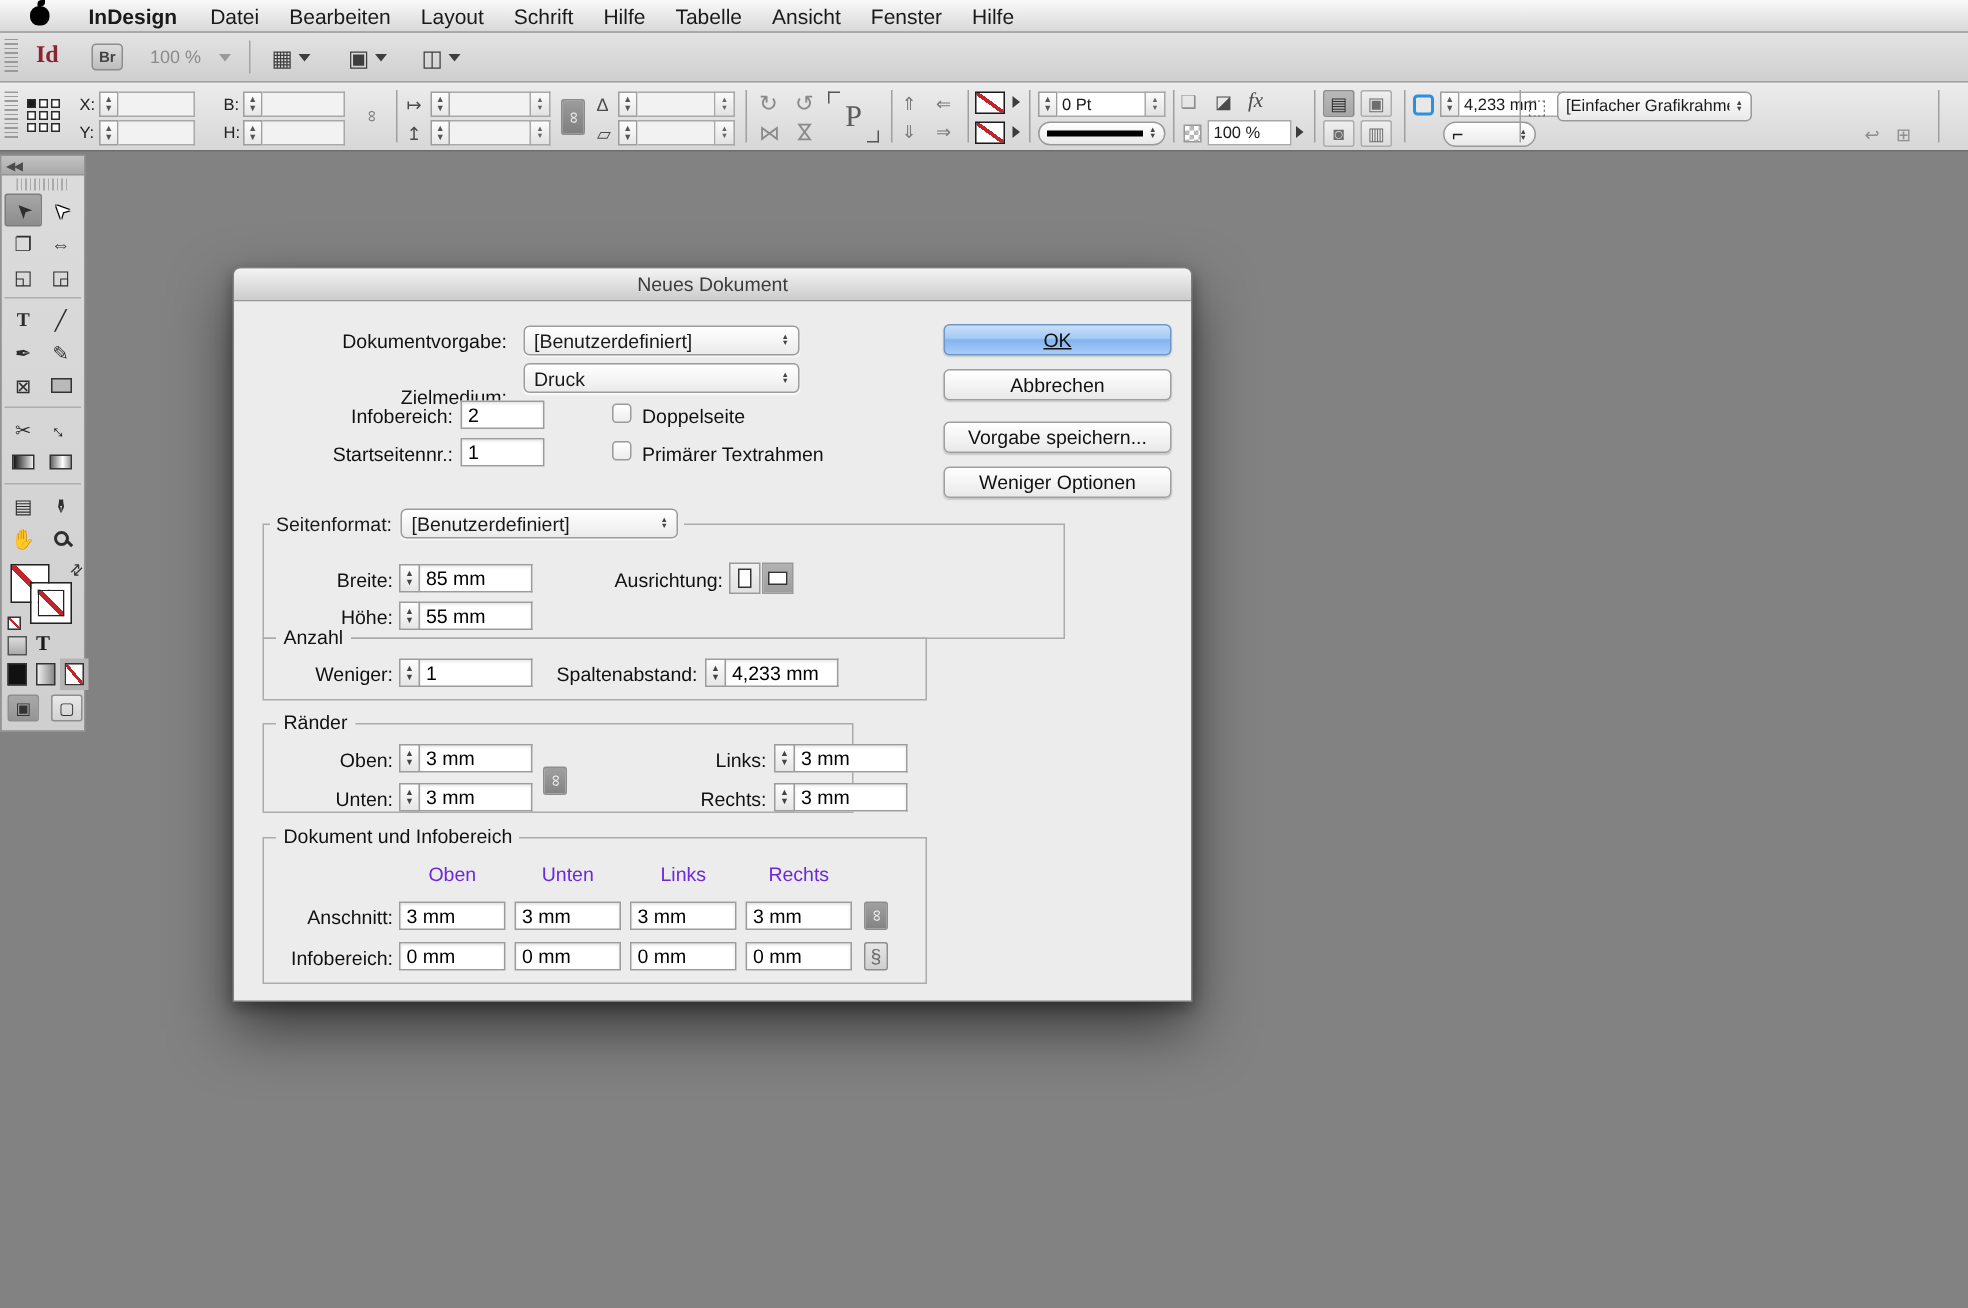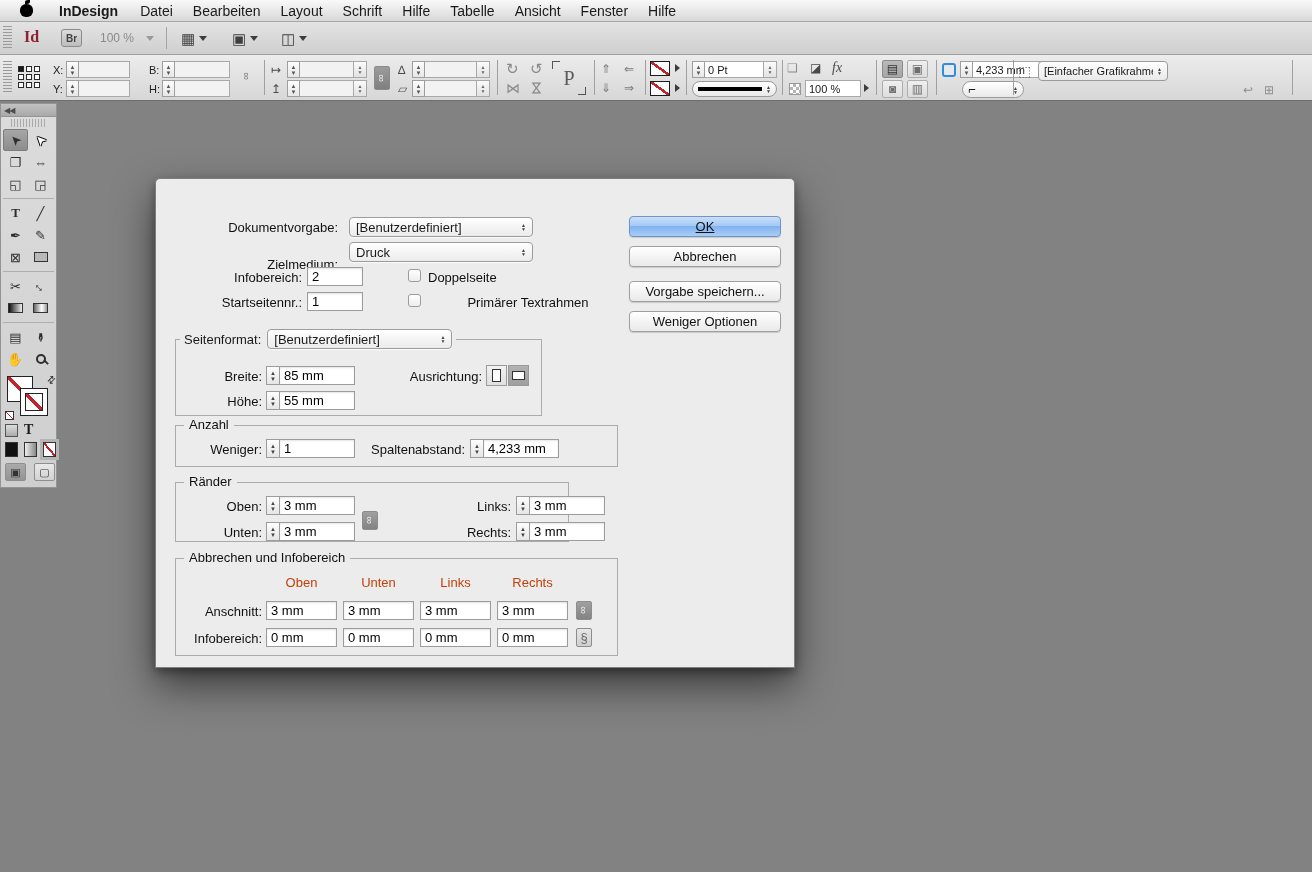--- a/index.html
+++ b/index.html
@@ -138,21 +138,21 @@
   .mini-chain { position:absolute; width:16px; height:19px; border:1px solid #8d8d8d; border-radius:2px;
     display:flex; align-items:center; justify-content:center; color:#efefef;
     background:linear-gradient(#a0a0a0,#838383); }
   .mini-chain.open { background:linear-gradient(#e6e6e6,#cfcfcf); color:#6a6a6a; }
   .orient-btn { position:absolute; width:21px; height:21px; border:1px solid #9a9a9a;
     display:flex; align-items:center; justify-content:center; background:linear-gradient(#f2f2f2,#e0e0e0); }
   .orient-btn.pressed { background:linear-gradient(#b2b2b2,#9e9e9e); }
   .page-ico { border:1px solid #333; background:#fff; position:relative; }
   .page-ico.portrait { width:9px; height:13px; }
   .page-ico.landscape { width:13px; height:9px; }
-  .header-cell { position:absolute; text-align:center; color:#c2410c; }
+  .header-cell { position:absolute; text-align:center; color:#6d28d9; }
 </style>
 </head>
 <body>
 
 <div class="menubar">
   <span class="apple"></span>
   <span class="menu-item bold">InDesign</span>
   <span class="menu-item">Datei</span>
   <span class="menu-item">Bearbeiten</span>
   <span class="menu-item">Layout</span>
@@ -438,20 +438,23 @@
     <span class="apply-sw" style="background:linear-gradient(90deg,#eee,#888)"></span>
     <span class="apply-sw none-diag" style="outline:3px solid #b5b5b5"></span>
   </div>
   <div class="viewmode-row">
     <span class="vm-btn pressed">▣</span>
     <span class="vm-btn">▢</span>
   </div>
 </div>
 
 <div class="dialog">
+  <div class="dlg-title">
+      <span>Neues Dokument</span>
+    </div>
 
   <span class="lbl" style="left:12px;top:41px;width:170px">Dokumentvorgabe:</span>
   <div class="popup" style="left:193px;top:38px;width:184px">
     <span>[Benutzerdefiniert]</span>
     <span class="updown">
         <i>▲</i>
         <i>▼</i>
       </span>
   </div>
 
@@ -465,23 +468,23 @@
   </div>
 
   <span class="lbl" style="left:12px;top:91px;width:134px">Infobereich:</span>
   <input class="txt" style="left: 151px; top: 88px; width: 56px;" value="2">
   <span class="chk" style="left:252px;top:90px"></span>
   <span class="lbl" style="left:272px;top:91px;width:160px;text-align:left">Doppelseite</span>
 
   <span class="lbl" style="left:12px;top:116px;width:134px">Startseitennr.:</span>
   <input class="txt" style="left: 151px; top: 113px; width: 56px;" value="1">
   <span class="chk" style="left:252px;top:115px"></span>
-  <span class="lbl" style="left:272px;top:116px;width:200px;text-align:center">Primärer Textrahmen</span>
-
-  <div class="group" style="left:19px;top:160px;width:367px;height:77px">
+  <span class="lbl" style="left:272px;top:116px;width:200px;text-align:left">Primärer Textrahmen</span>
+
+  <div class="group" style="left:19px;top:170px;width:535px;height:77px">
     <div class="legend-row">
       <span>Seitenformat:</span>
       <div class="popup" style="position:relative;width:185px">
         <span>[Benutzerdefiniert]</span>
         <span class="updown">
             <i>▲</i>
             <i>▼</i>
           </span>
       </div>
     </div>
@@ -563,21 +566,21 @@
     <span class="dspin-field" style="left:340px;top:39px">
       <span class="dspin">
           <i>▲</i>
           <i>▼</i>
         </span>
       <input class="txt2" value="3 mm" style="">
     </span>
   </div>
 
   <div class="group" style="left:19px;top:379px;width:443px;height:98px">
-    <span class="legend">Abbrechen und Infobereich</span>
+    <span class="legend">Dokument und Infobereich</span>
     <span class="header-cell" style="left:90px;top:16px;width:71px">Oben</span>
     <span class="header-cell" style="left:167px;top:16px;width:71px">Unten</span>
     <span class="header-cell" style="left:244px;top:16px;width:71px">Links</span>
     <span class="header-cell" style="left:321px;top:16px;width:71px">Rechts</span>
 
     <span class="lbl" style="left:0;top:45px;width:86px">Anschnitt:</span>
     <input class="txt" style="left: 90px; top: 42px; width: 71px;" value="3 mm">
     <input class="txt" style="left: 167px; top: 42px; width: 71px;" value="3 mm">
     <input class="txt" style="left: 244px; top: 42px; width: 71px;" value="3 mm">
     <input class="txt" style="left: 321px; top: 42px; width: 71px;" value="3 mm">

